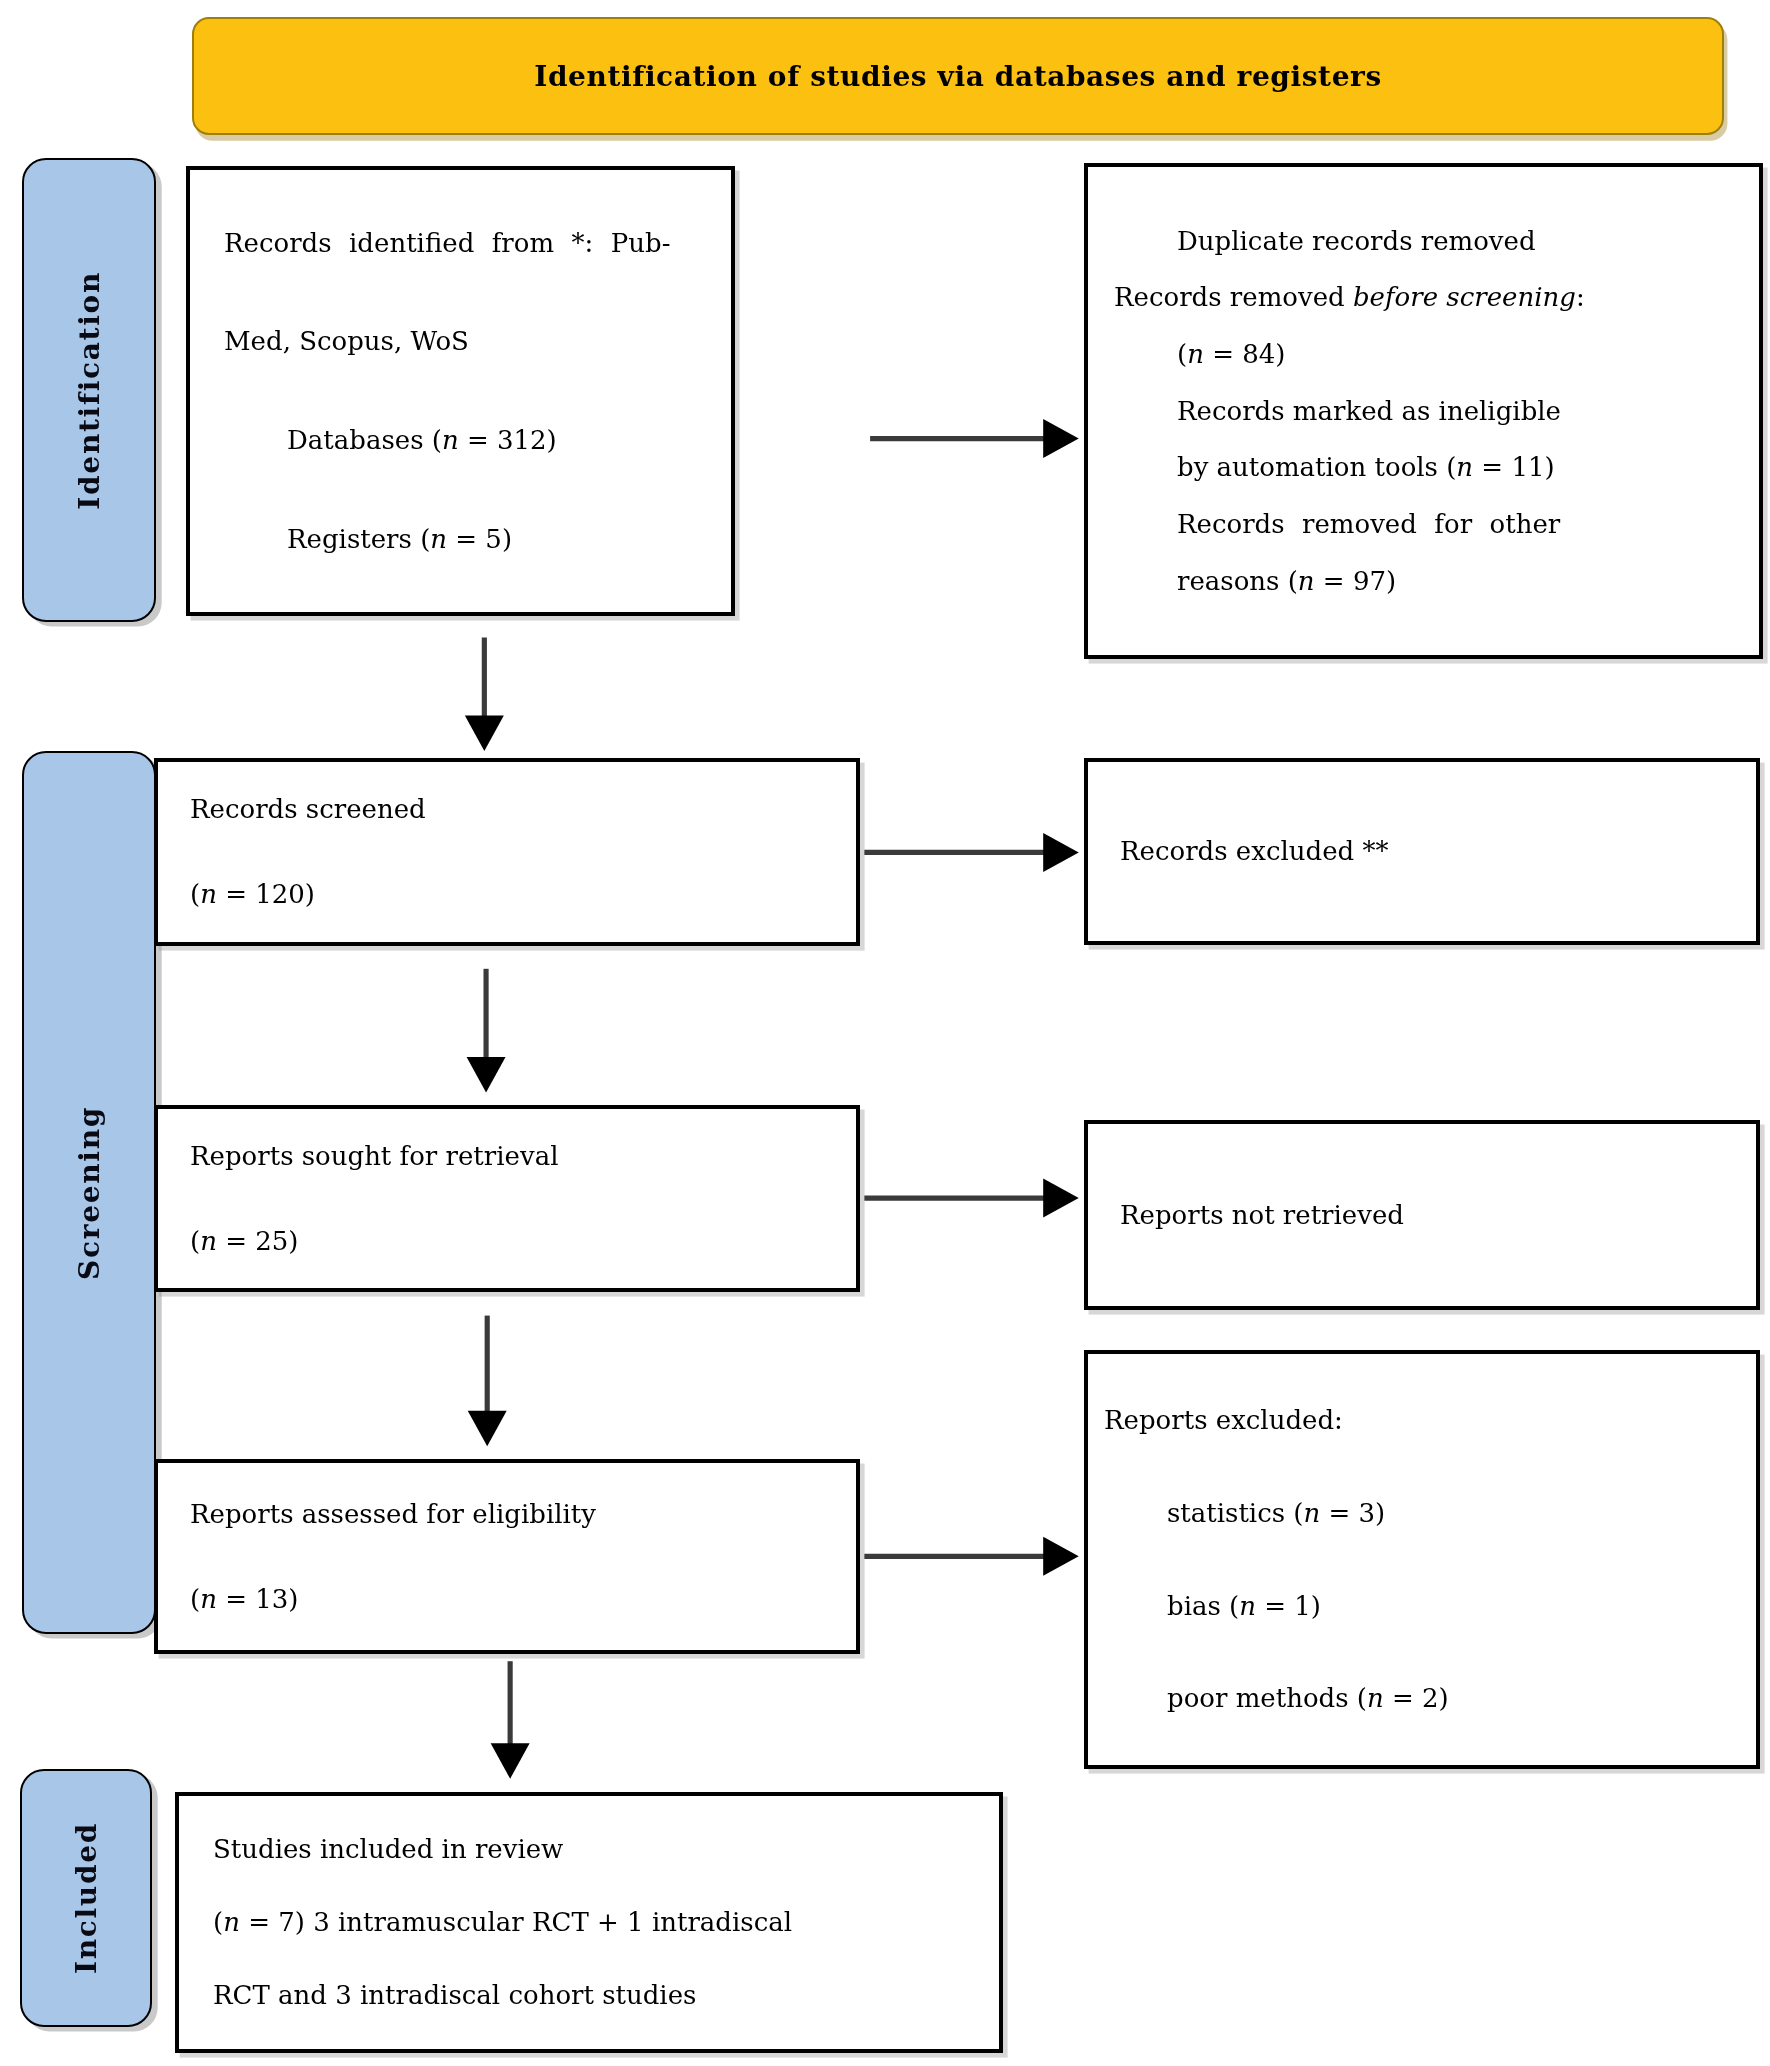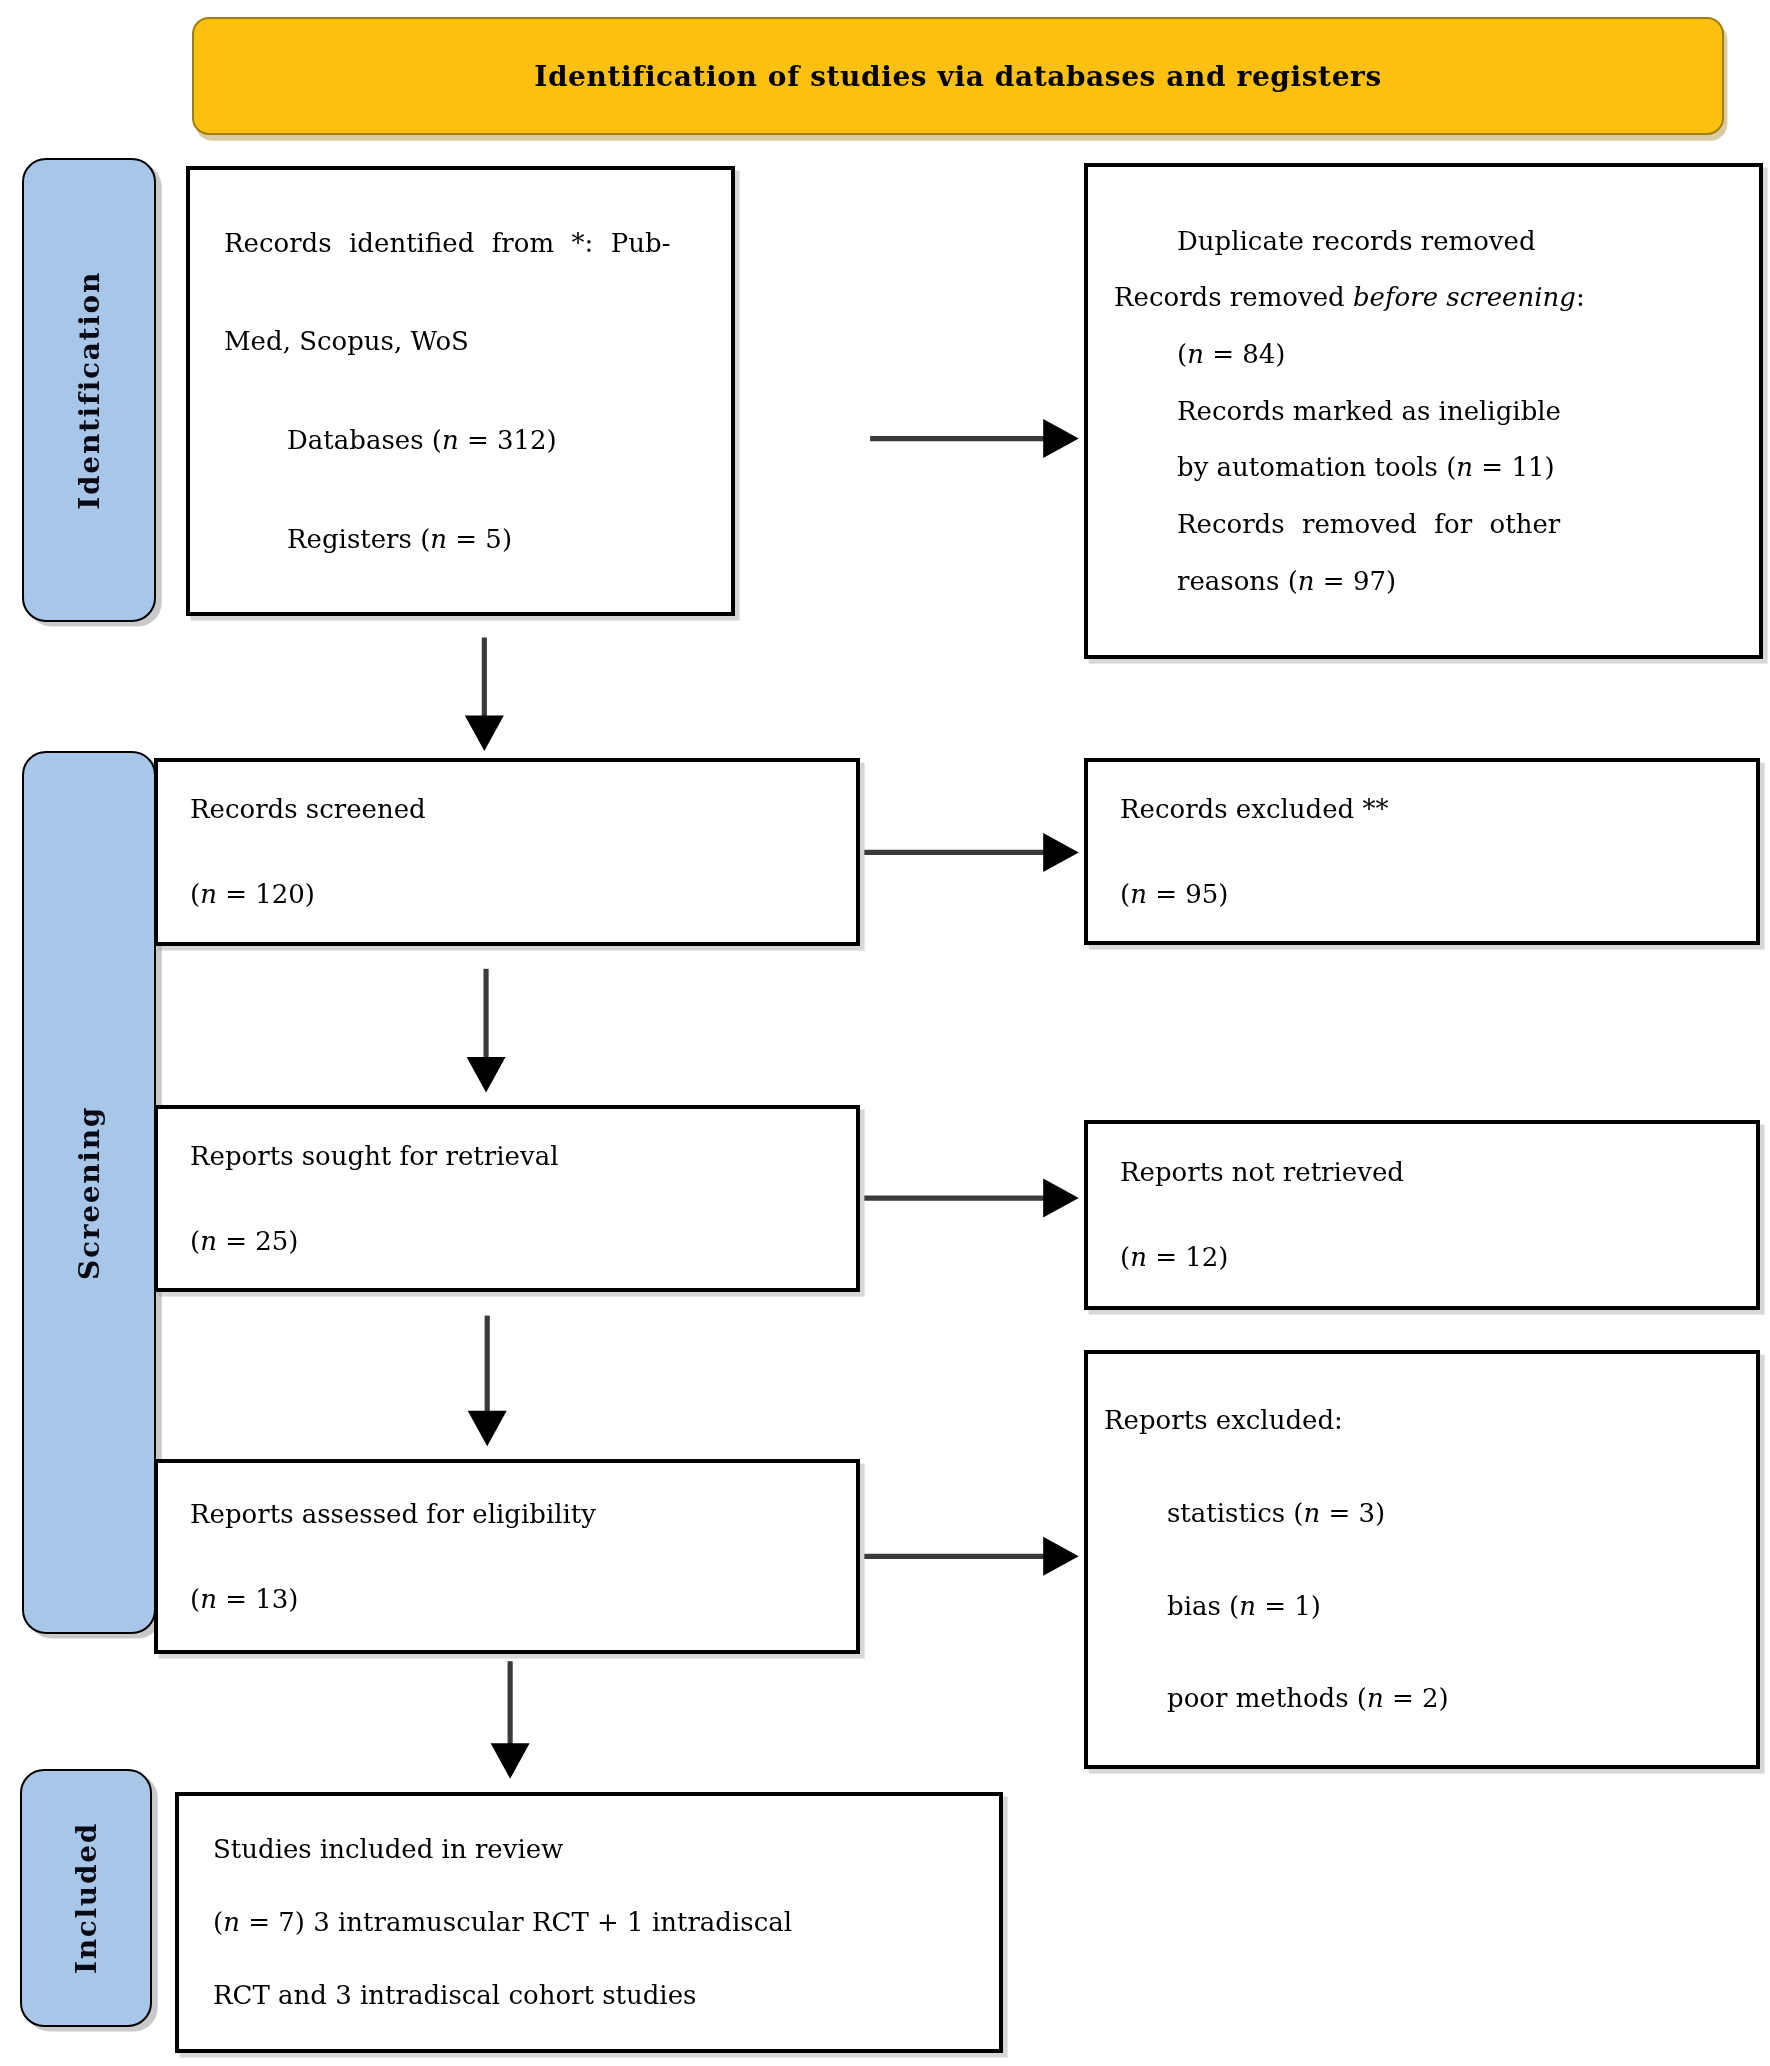--- a/index.html
+++ b/index.html
@@ -89,31 +89,29 @@
     <div class="ln ind">reasons (<i>n</i> = 97)</div>
   </div>
 
   <div class="box b-screened">
     <div class="ln">Records screened</div>
     <div class="ln">(<i>n</i> = 120)</div>
   </div>
 
   <div class="box b-excluded">
     <div class="ln">Records excluded **</div>
-    <div class="ln">(<i>n</i> = 95)</div>
   </div>
 
   <div class="box b-sought">
     <div class="ln">Reports sought for retrieval</div>
     <div class="ln">(<i>n</i> = 25)</div>
   </div>
 
   <div class="box b-notretrieved">
     <div class="ln">Reports not retrieved</div>
-    <div class="ln">(<i>n</i> = 12)</div>
   </div>
 
   <div class="box b-assessed">
     <div class="ln">Reports assessed for eligibility</div>
     <div class="ln">(<i>n</i> = 13)</div>
   </div>
 
   <div class="box b-rexcl">
     <div class="ln">Reports excluded:</div>
     <div class="ln ind">statistics (<i>n</i> = 3)</div>

